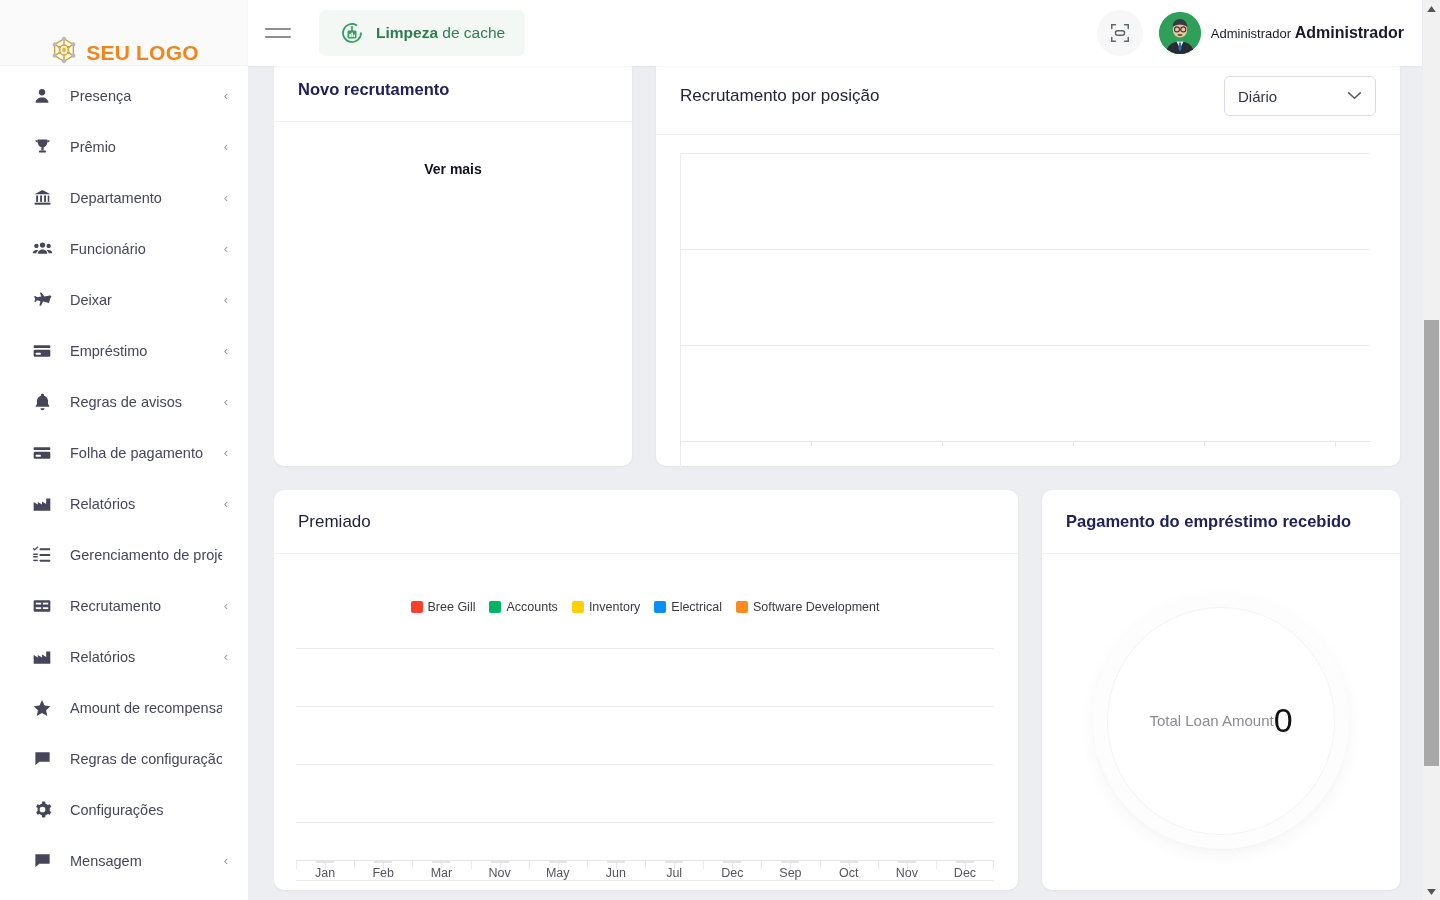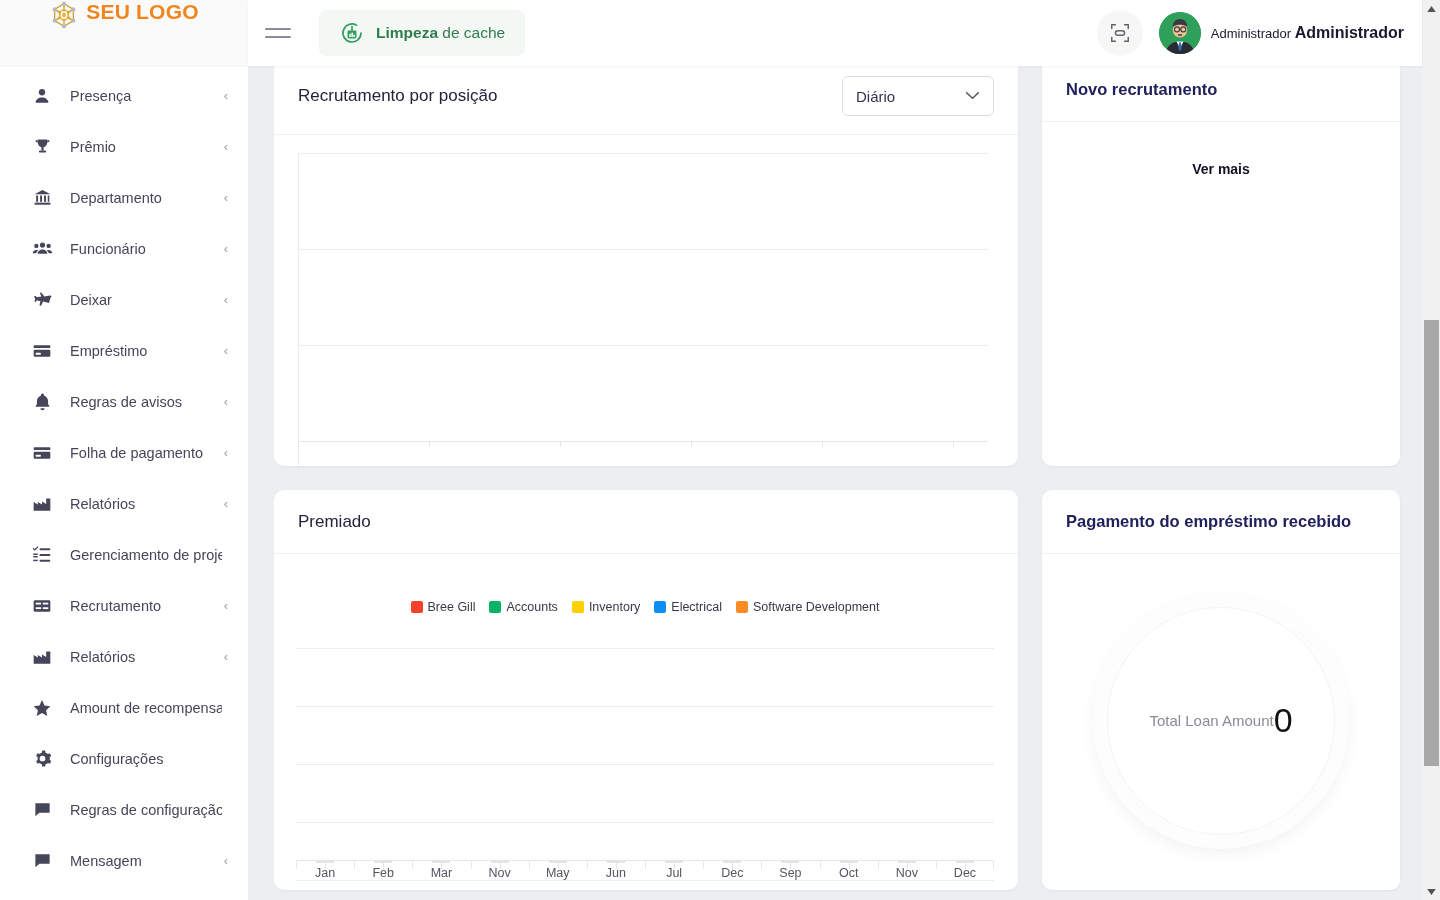--- a/index.html
+++ b/index.html
@@ -13,21 +13,21 @@
 
   
   .sidebar {
     position: absolute; left: 0; top: 0;
     width: 248px; height: 900px;
     background: #ffffff;
     z-index: 5;
   }
   .sidebar-logo {
     height: 66px;
-    display: flex; align-items: flex-start; justify-content: center;
+    display: flex; align-items: flex-end; justify-content: center;
     background: #fafafa;
     border-bottom: 1px solid #f2f2f2;
   }
   .logo-mark { width: 30px; height: 30px; margin-right: 7px; flex: none; }
   .logo-text {
     font-size: 21px; font-weight: bold; letter-spacing: .2px;
     color: #f0861b;
   }
   .nav {
     position: absolute; top: 66px; left: 0; right: 0; bottom: 0;
@@ -455,34 +455,34 @@
               <path d="M12 2.5 15 9l7 .9-5.1 4.7 1.4 6.9L12 18.1 5.7 21.5l1.4-6.9L2 9.9 9 9z"></path>
             </svg>
         </span>
         <span class="nav-label">Amount de recompensa</span>
         <span class="nav-caret"></span>
       </div>
 
       <div class="nav-item">
         <span class="nav-icon">
           <svg width="19" height="19" viewBox="0 0 24 24" fill="#46465a">
+              <path d="M3 4h18v12H8l-5 4.5z" rx="2"></path>
+            </svg>
+        </span>
+        <span class="nav-label">Regras de configuração</span>
+        <span class="nav-caret"></span>
+      </div>
+
+      <div class="nav-item">
+        <span class="nav-icon">
+          <svg width="19" height="19" viewBox="0 0 24 24" fill="#46465a">
               <path d="M12 8.4a3.6 3.6 0 1 0 0 7.2 3.6 3.6 0 0 0 0-7.2zm9.3 3.6c0 .6-.1 1.2-.2 1.8l2 1.5-1.9 3.3-2.4-.9c-.9.8-1.9 1.4-3 1.7L15.4 22h-3.8l-.4-2.6c-1.1-.3-2.1-.9-3-1.7l-2.4.9L3.9 15.3l2-1.5c-.1-.6-.2-1.2-.2-1.8s.1-1.2.2-1.8l-2-1.5 1.9-3.3 2.4.9c.9-.8 1.9-1.4 3-1.7L11.6 2h3.8l.4 2.6c1.1.3 2.1.9 3 1.7l2.4-.9 1.9 3.3-2 1.5c.1.6.2 1.2.2 1.8z"></path>
             </svg>
         </span>
         <span class="nav-label">Configurações</span>
-        <span class="nav-caret"></span>
-      </div>
-
-      <div class="nav-item">
-        <span class="nav-icon">
-          <svg width="19" height="19" viewBox="0 0 24 24" fill="#46465a">
-              <path d="M3 4h18v12H8l-5 4.5z" rx="2"></path>
-            </svg>
-        </span>
-        <span class="nav-label">Regras de configuração</span>
         <span class="nav-caret"></span>
       </div>
 
       <div class="nav-item">
         <span class="nav-icon">
           <svg width="19" height="19" viewBox="0 0 24 24" fill="#46465a">
               <path d="M3 4h18v12H8l-5 4.5z"></path>
             </svg>
         </span>
         <span class="nav-label">Mensagem</span>
@@ -539,20 +539,27 @@
           <path d="M18.6 22.2h4.8l-.6 1.5h-3.6z" fill="#3a3a44"></path>
         </svg>
       </div>
       <div class="user-name"><span>Administrador </span><b>Administrador</b></div>
     </div>
   </header>
 
   <main class="main">
 
     <div class="row">
+
+      <section class="card card-b">
+        <div class="card-head">
+          <h2 class="card-title navy">Novo recrutamento</h2>
+        </div>
+        <div class="ver-mais">Ver mais</div>
+      </section>
 
       <section class="card card-a">
         <div class="card-head">
           <h2 class="card-title">Recrutamento por posição</h2>
           <div class="select-box">
             <span>Diário</span>
             <span class="select-caret">
               <svg width="15" height="9" viewBox="0 0 16 10" fill="none" stroke="#5a5a70" stroke-width="1.6">
                   <path d="M1 1.5 8 8 15 1.5"></path>
                 </svg>
@@ -567,27 +574,20 @@
             <div class="gridline" style="top:192px"></div>
             <div class="axis-h" style="top:288px"></div>
             <div class="tick-wide" style="top:288px;left:0;width:1px;height:6px"></div>
             <div class="tick-wide" style="top:288px;left:131px;width:1px;height:6px"></div>
             <div class="tick-wide" style="top:288px;left:262px;width:1px;height:6px"></div>
             <div class="tick-wide" style="top:288px;left:393px;width:1px;height:6px"></div>
             <div class="tick-wide" style="top:288px;left:524px;width:1px;height:6px"></div>
             <div class="tick-wide" style="top:288px;left:655px;width:1px;height:6px"></div>
           </div>
         </div>
-      </section>
-
-      <section class="card card-b">
-        <div class="card-head">
-          <h2 class="card-title navy">Novo recrutamento</h2>
-        </div>
-        <div class="ver-mais">Ver mais</div>
       </section>
 
     </div>
 
     <div class="row">
 
       <section class="card card-c">
         <div class="card-head">
           <h2 class="card-title">Premiado</h2>
         </div>

